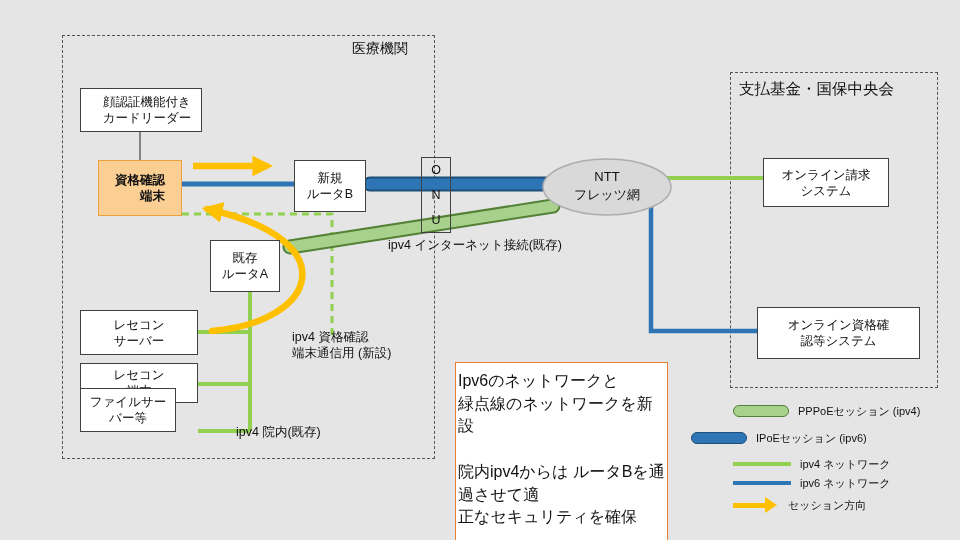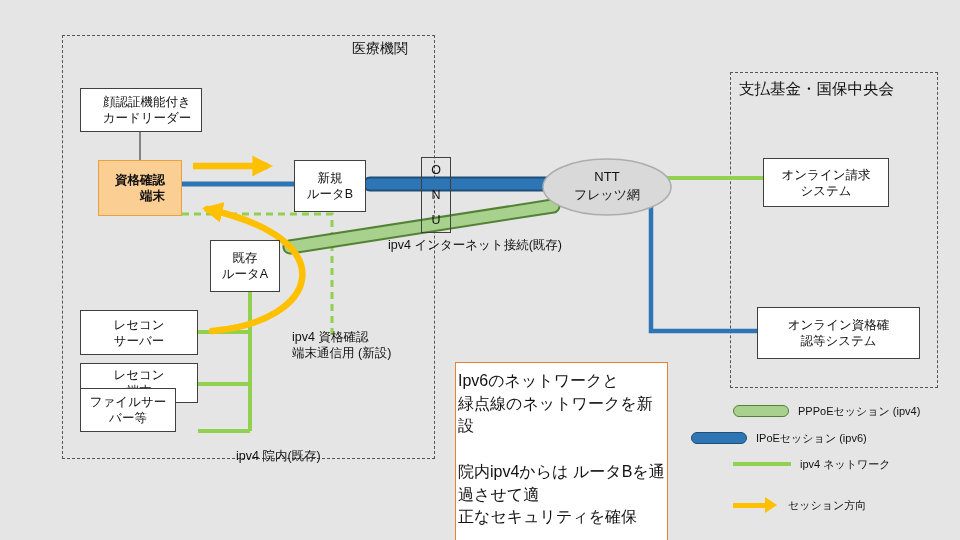--- a/index.html
+++ b/index.html
@@ -32,21 +32,21 @@
   .group-title { position:absolute; z-index:2; white-space:nowrap; }
   .t-medical { left:352px; top:40px; font-size:14px; }
   .t-payer   { left:739px; top:79px; font-size:15.5px; }
 
   .cloud-label { position:absolute; left:547px; top:168px; width:120px; text-align:center;
                  font-size:13px; line-height:1.35; white-space:pre-line; z-index:2; }
 
   .float-label { position:absolute; font-size:12.5px; white-space:pre-line; z-index:2; line-height:1.3; }
   .l-internet { left:388px; top:237px; }
   .l-shikaku  { left:292px; top:329px; }
-  .l-innai    { left:236px; top:448px; }
+  .l-innai    { left:236px; top:424px; }
 
   .note { position:absolute; left:455px; top:362px; width:213px; min-height:146px;
           border:1.2px solid #ED7D31; background:#fff; padding:7px 2px; font-size:16px;
           line-height:1.42; white-space:pre-line; z-index:2; }
 
   .legend-row { position:absolute; display:flex; align-items:center; gap:9px; z-index:2; height:18px; }
   .lg-1 { left:733px; top:402px; } .lg-2 { left:691px; top:429px; }
   .lg-3 { left:733px; top:455px; } .lg-4 { left:733px; top:474px; }
   .lg-5 { left:733px; top:496px; }
   .legend-label { font-size:11px; white-space:nowrap; }
@@ -147,18 +147,22 @@
     <div class="legend-label">PPPoEセッション (ipv4)</div>
   </div>
   <div class="legend-row lg-2">
     <div class="pill pill-blue"></div>
     <div class="legend-label">IPoEセッション (ipv6)</div>
   </div>
   <div class="legend-row lg-3">
     <div class="line-swatch line-green"></div>
     <div class="legend-label">ipv4 ネットワーク</div>
   </div>
+  <div class="legend-row lg-4">
+    <div class="line-swatch line-blue"></div>
+    <div class="legend-label">ipv6 ネットワーク</div>
+  </div>
   <div class="legend-row lg-5">
     <div class="arrow-swatch"></div>
     <div class="legend-label">セッション方向</div>
   </div>
 
 </div>
 
 </body></html>

